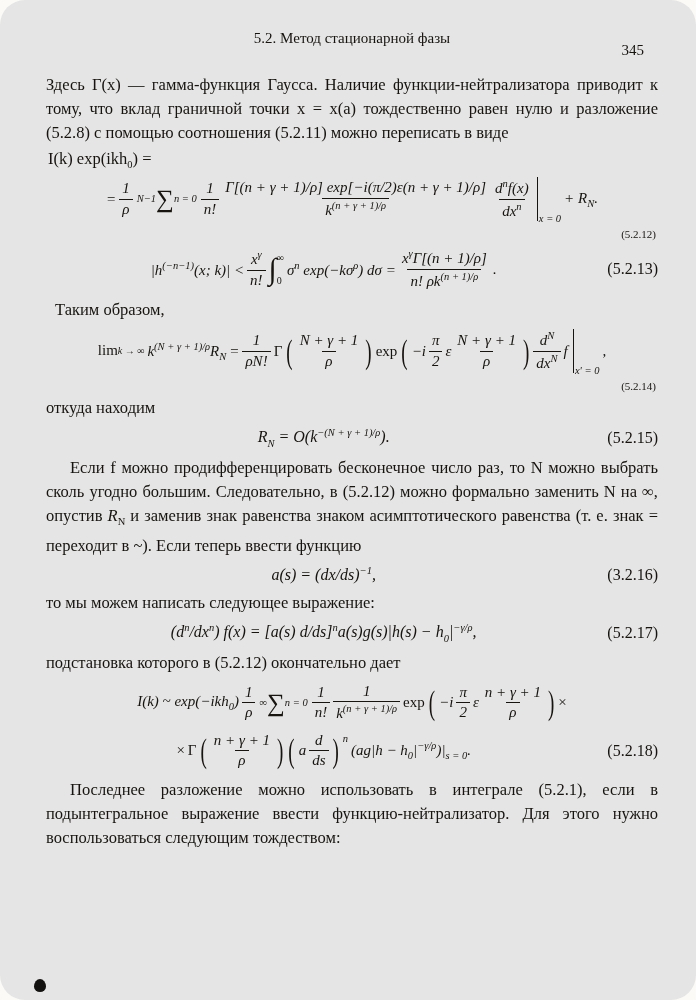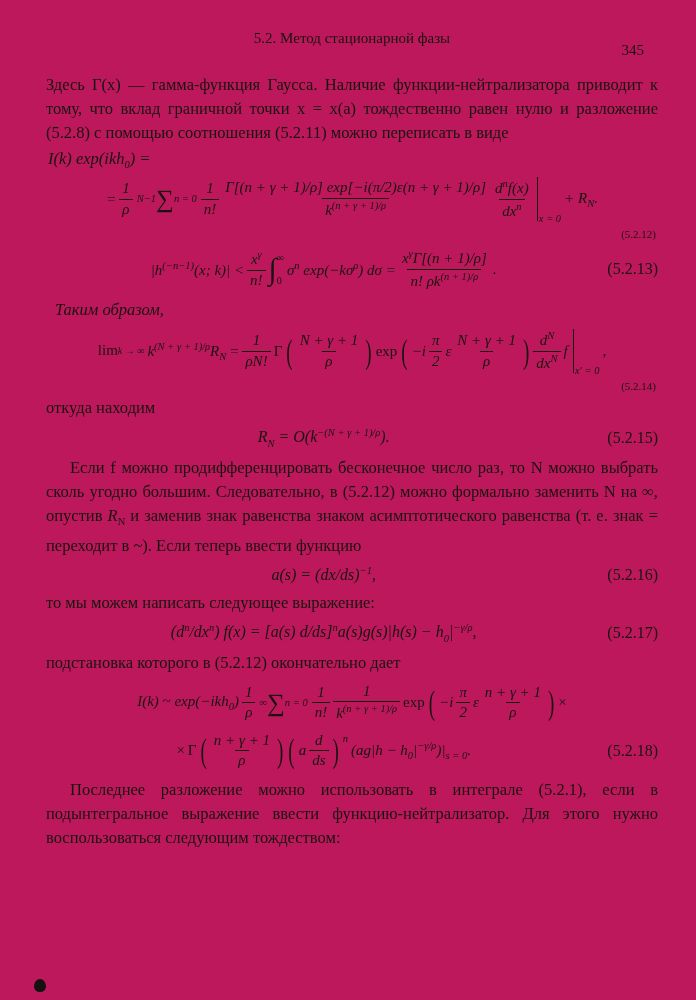--- a/index.html
+++ b/index.html
@@ -1,25 +1,25 @@
 <!DOCTYPE html>
 <html><head>
 <meta charset="utf-8">
 <style>
   html,body{margin:0;padding:0;}
   body{background:#fbfaf6;font-family:"Liberation Serif","DejaVu Serif",serif;}
-  .page{width:696px;height:1000px;margin:0 auto;background:#be185d;color:#17140f;
-        padding:30px 38px 2px 46px;position:relative;overflow:hidden;box-sizing:border-box;}
+  .page{width:696px;height:1000px;margin:0 auto;background:#e5e5e5;color:#17140f;
+        padding:30px 38px 2px 46px;position:relative;overflow:hidden;box-sizing:border-box;border-radius:25px;}
   .pagehead{position:relative;text-align:center;font-size:15px;margin-bottom:26px;}
   .pageno{position:absolute;right:14px;top:0;margin-top:12px;}
   .para{margin:0;text-align:justify;font-size:16.5px;line-height:24px;}
   .indent{text-indent:24px;}
-  .indent-sm{text-indent:9px;font-style:italic;}
+  .indent-sm{text-indent:9px;}
   sup,sub{font-size:10.5px;}
-  .eqlead{font-style:italic;font-size:16.5px;margin:4px 0 0 2px;}
+  .eqlead{font-size:16.5px;margin:4px 0 0 2px;}
   .eqline{display:flex;align-items:center;margin:7px 0;}
   .eqcenter{flex:1;display:flex;align-items:center;justify-content:center;gap:3px;
             font-size:16px;font-style:italic;white-space:nowrap;}
   .tight{font-size:15px;}
   .eqnum{font-style:normal;font-size:16px;margin-left:6px;}
   .eqnumline{text-align:right;font-size:11px;margin:0 2px 4px 0;}
   .mup{font-style:normal;}
   .frac{display:inline-flex;flex-direction:column;align-items:center;text-align:center;
         vertical-align:middle;line-height:1.3;}
   .frac .den{border-top:1px solid #17140f;}
@@ -174,21 +174,21 @@
     </div>
     <span class="eqnum">(5.2.15)</span>
   </div>
 
   <p class="para indent"><span>Если f можно продифференцировать бесконечное число раз, то N можно выбрать сколь угодно большим. Следовательно, в (5.2.12) можно формально заменить N на ∞, опустив </span><i>R</i><sub>N</sub><span> и заменив знак равенства знаком асимптотического равенства (т. е. знак = переходит в ~). Если теперь ввести функцию</span></p>
 
   <div class="eqline">
     <div class="eqcenter">
       <span><span>a(s) = (dx/ds)</span><sup>−1</sup><span>,</span></span>
     </div>
-    <span class="eqnum">(5.2.16)</span>
+    <span class="eqnum">(3.2.16)</span>
   </div>
 
   <p class="para">то мы можем написать следующее выражение:</p>
 
   <div class="eqline">
     <div class="eqcenter">
       <span><span>(d</span><sup>n</sup><span>/dx</span><sup>n</sup><span>) f(x) = [a(s) d/ds]</span><sup>n</sup><span>a(s)g(s)|h(s) − h</span><sub>0</sub><span>|</span><sup>−γ/ρ</sup><span>,</span></span>
     </div>
     <span class="eqnum">(5.2.17)</span>
   </div>

